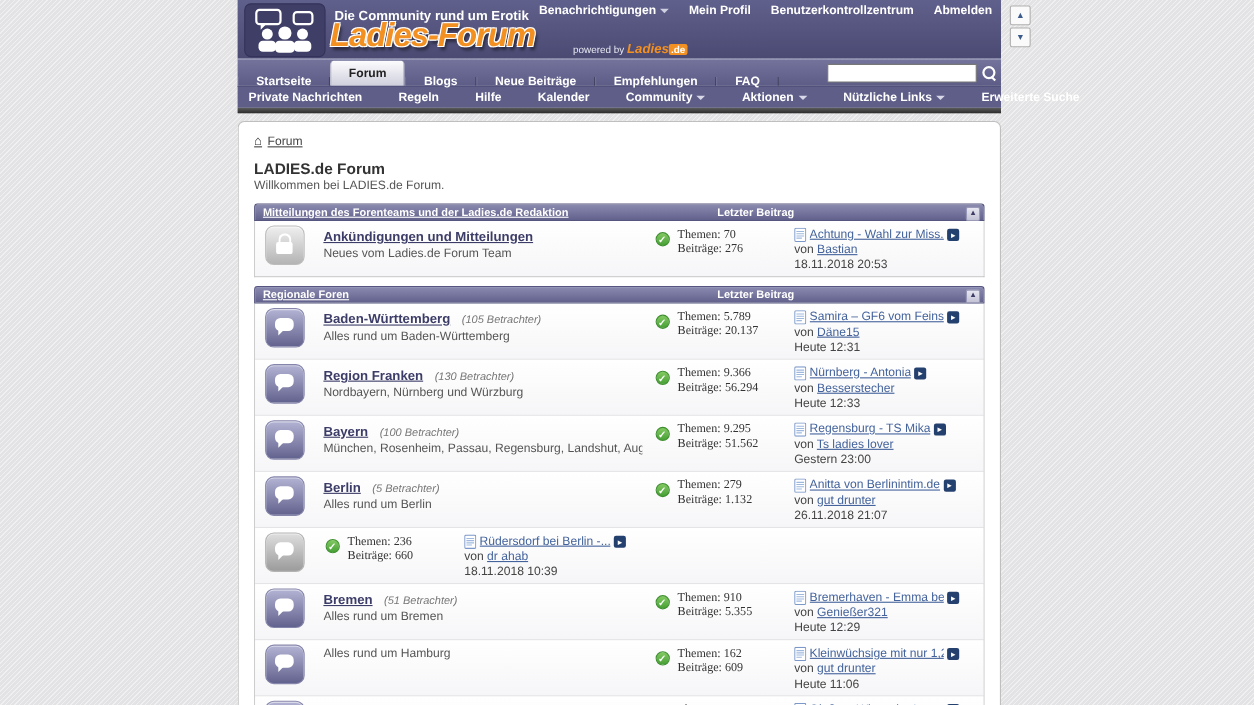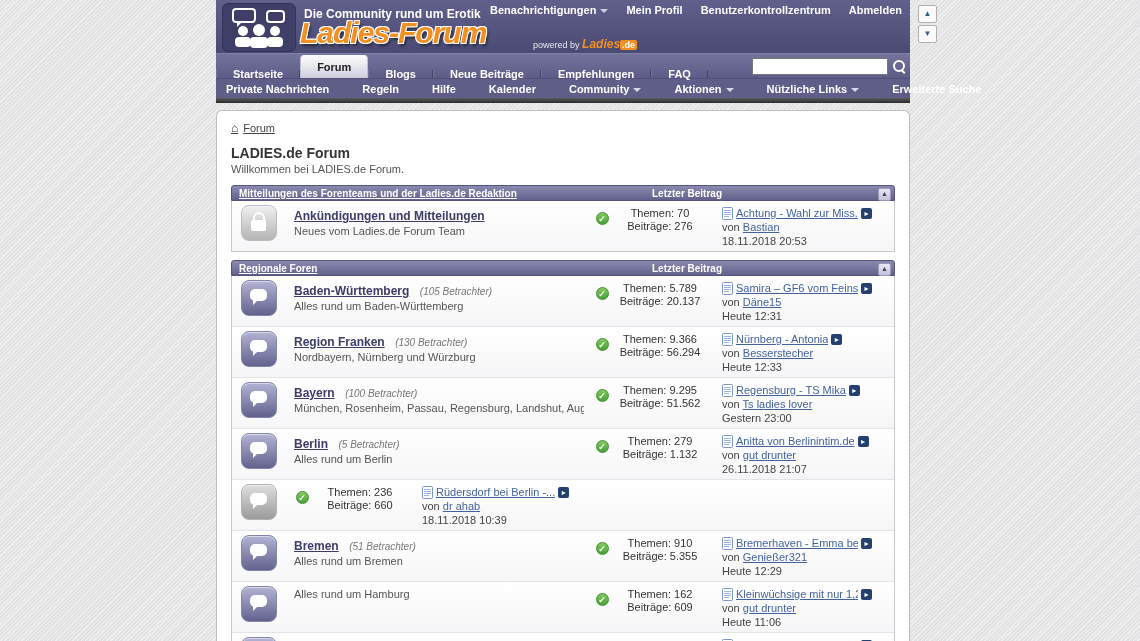--- a/index.html
+++ b/index.html
@@ -11,21 +11,21 @@
   }
   .viewport{position:relative;width:1140px;height:641px;overflow:hidden;}
   .content-col{position:absolute;left:216px;top:0;width:694px;}
 
   
   .masthead{position:relative;height:53px;background:linear-gradient(#60608c,#4a4a73);}
   .logo-box{position:absolute;left:6px;top:3px;width:72px;height:47px;background:#3e3e66;border-radius:6px;border:1px solid #32325a;}
   .tagline{position:absolute;left:88px;top:7px;color:#fff;font-weight:bold;font-size:12px;}
   .logo-text{position:absolute;left:84px;top:16px;font-size:30px;font-style:italic;font-weight:bold;color:#f29022;letter-spacing:-1px;
     text-shadow:-1px -1px 0 #fff,1px -1px 0 #fff,-1px 1px 0 #fff,1px 1px 0 #fff,2px 3px 3px rgba(0,0,0,.5);}
-  .powered{position:absolute;left:317px;top:37px;color:#e8e8f2;font-size:9px;}
+  .powered{position:absolute;left:305px;top:37px;color:#e8e8f2;font-size:9px;}
   .powered .brand{color:#f29022;font-weight:bold;font-style:italic;font-size:12px;}
   .powered .tld{background:#f29022;color:#fff;font-weight:bold;font-size:9px;padding:0 2px;border-radius:2px;}
   .user-links{position:absolute;right:8px;top:4px;display:flex;gap:18px;}
   .user-link-item{color:#fff;font-weight:bold;font-size:11px;cursor:pointer;white-space:nowrap;}
   .caret{display:inline-block;width:0;height:0;border-left:4px solid transparent;border-right:4px solid transparent;border-top:4px solid #cfcfe2;margin-left:4px;vertical-align:middle;}
 
   
   .tabbar{display:flex;align-items:stretch;height:24px;background:linear-gradient(#73739c,#5c5c87);border-top:1px solid #8181a8;}
   .tab{display:flex;align-items:center;padding:0 16px;color:#fff;font-weight:bold;font-size:11px;border-right:1px solid rgba(0,0,0,.28);border-left:1px solid rgba(255,255,255,.12);cursor:pointer;white-space:nowrap;margin-top:16px;}
   .tab.active{background:linear-gradient(#fdfdfe,#cfcfdd);color:#222;border-radius:4px 4px 0 0;margin-top:1px;border-color:#bdbdcd;}
@@ -72,21 +72,21 @@
 
   .cell-main{flex:1;min-width:0;padding:2px 4px 0 6px;}
   .forum-link{color:#3c3c68;font-weight:bold;font-size:12px;text-decoration:underline;cursor:pointer;}
   .viewers{color:#777;font-style:italic;font-size:10px;margin-left:6px;}
   .viewers:empty{display:none;}
   .desc{color:#555;font-size:11px;margin-top:1px;white-space:nowrap;overflow:hidden;}
 
   .cell-status{width:28px;flex:none;text-align:center;padding-top:4px;}
   .check{display:inline-block;width:13px;height:13px;border-radius:50%;background:linear-gradient(#83ca62,#47a035);border:1px solid #3f8f30;color:#fff;font-size:9px;line-height:13px;font-weight:bold;box-sizing:border-box;}
 
-  .cell-stats{width:88px;flex:none;text-align:center;font-size:11px;color:#333;line-height:13px;padding-top:3px;}
+  .cell-stats{width:88px;flex:none;text-align:left;font-size:11px;color:#333;line-height:13px;padding-top:3px;font-family:Liberation Serif, serif;}
   .cell-stats span{display:block;}
 
   .cell-last{width:168px;flex:none;margin-left:18px;padding-top:2px;font-size:11px;color:#444;line-height:14px;}
   .last-line1{display:flex;align-items:center;gap:3px;white-space:nowrap;}
   .page-ic{flex:none;}
   .last-title{color:#44639c;text-decoration:underline;cursor:pointer;display:inline-block;max-width:122px;overflow:hidden;white-space:nowrap;}
   .goto{flex:none;width:11px;height:11px;background:#24406e;border-radius:2px;color:#fff;font-size:8px;line-height:11px;text-align:center;cursor:pointer;}
   .user-link{color:#44639c;text-decoration:underline;cursor:pointer;text-align:right;}
 
   

